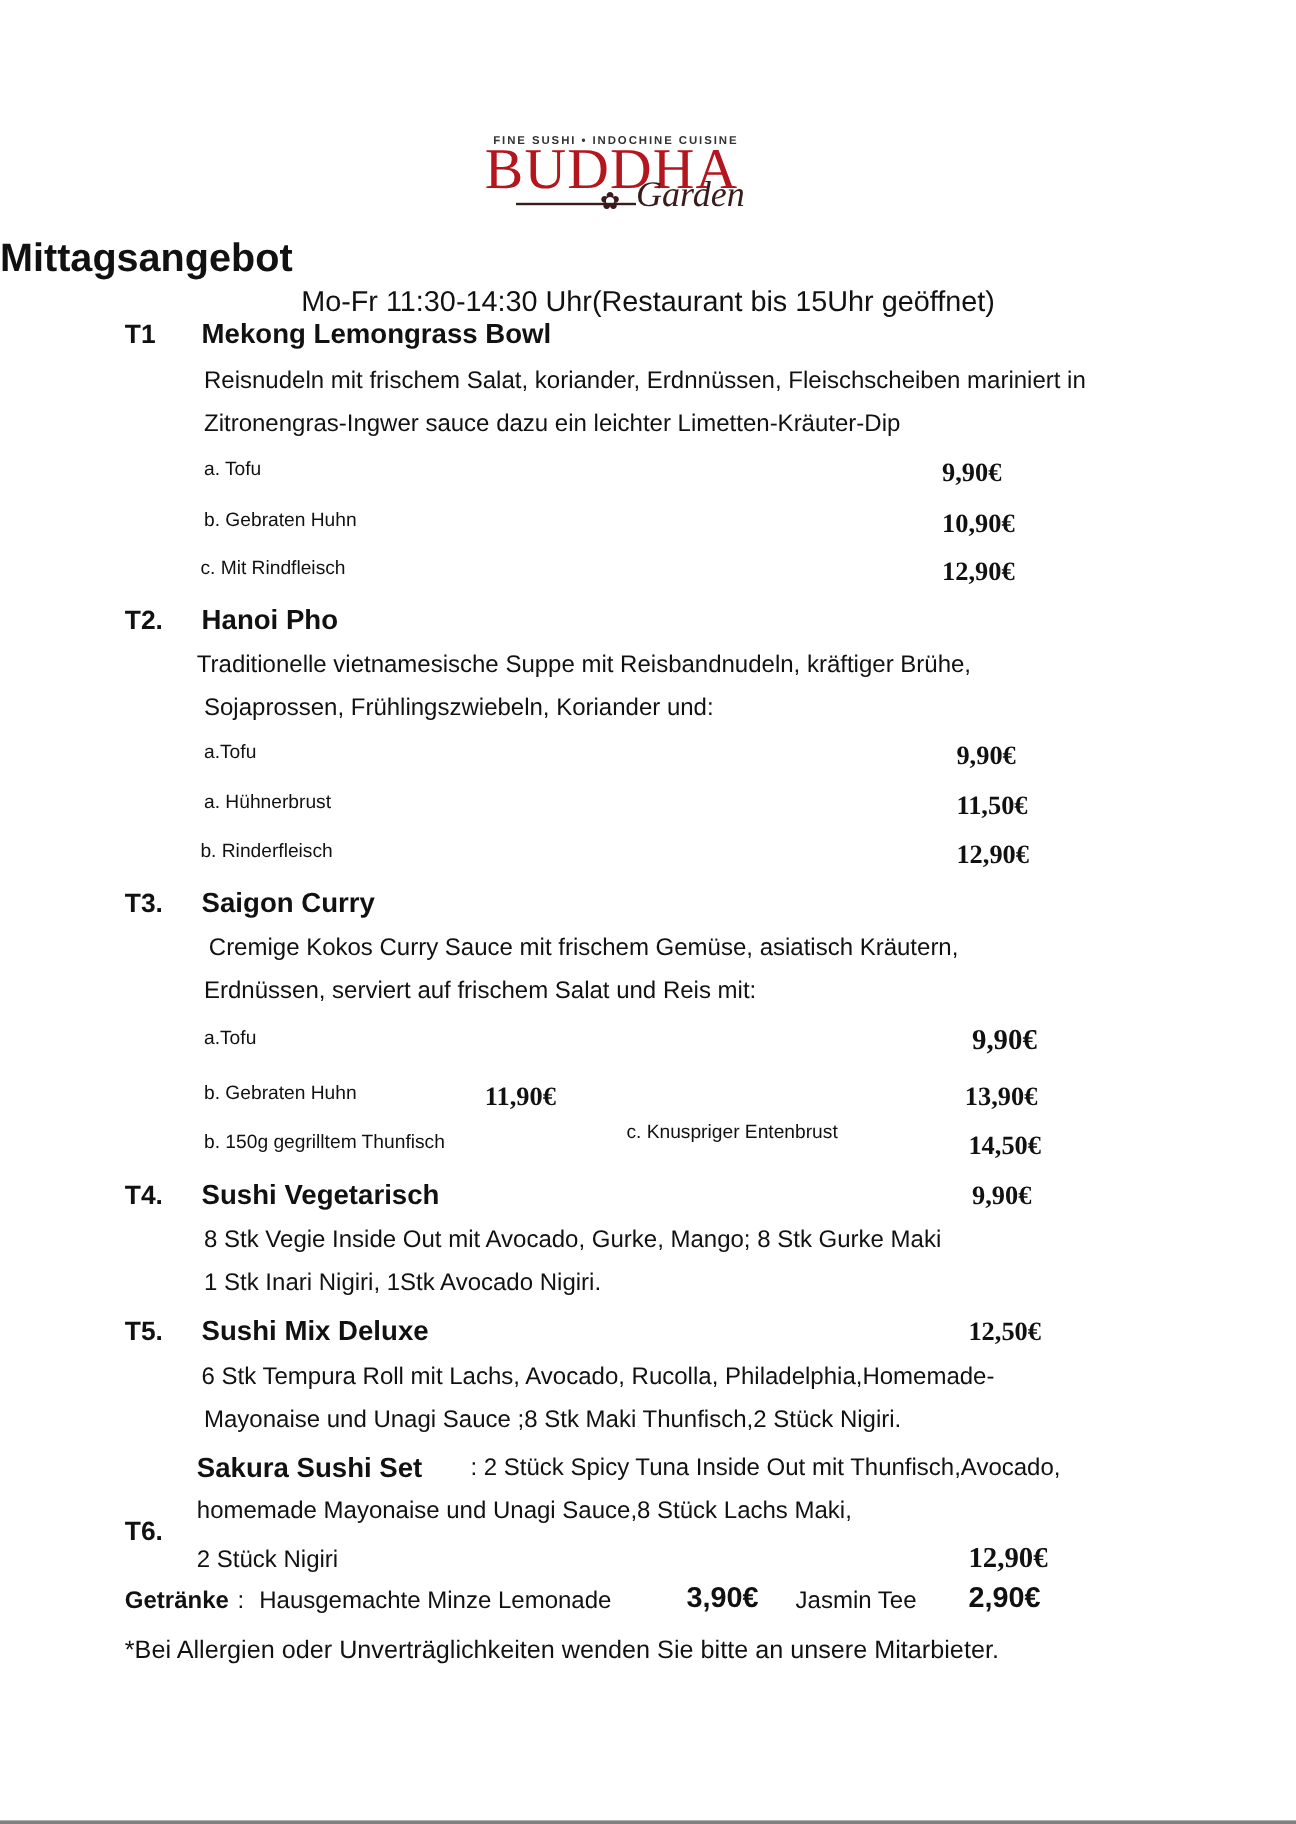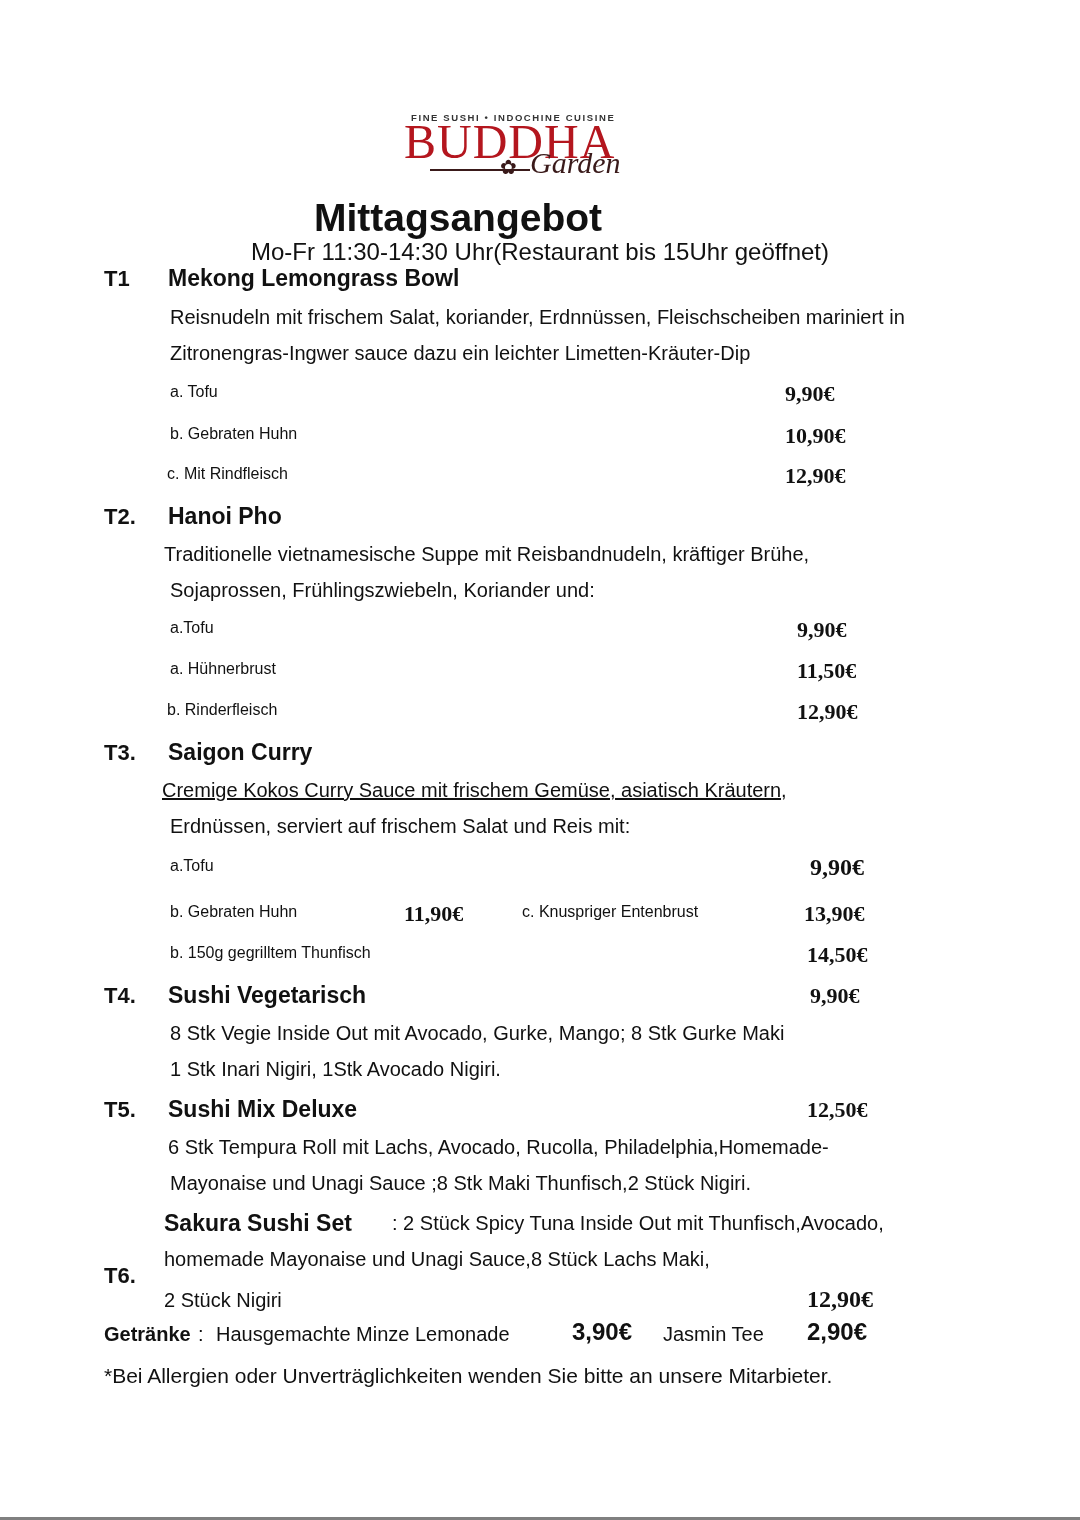--- a/index.html
+++ b/index.html
@@ -4,21 +4,21 @@
 <style>
   html, body { margin:0; padding:0; }
   body { width:1080px; height:1520px; background:#ffffff; position:relative; overflow:hidden;
          font-family:"Liberation Sans", sans-serif; color:#111; }
   .abs { position:absolute; white-space:nowrap; }
   .logo-tag { left:411px; top:112px; font-size:9.5px; letter-spacing:1.6px; color:#333; font-weight:bold; }
   .logo-main { left:404px; top:118px; font-family:"Liberation Serif", serif; font-size:48px; color:#b4161e; letter-spacing:1px; line-height:48px; }
   .logo-sub { left:530px; top:148px; font-family:"Liberation Serif", serif; font-style:italic; font-size:30px; color:#3a1a1a; line-height:30px; }
   .logo-line { left:430px; top:169px; width:100px; height:2px; background:#3a1a1a; }
   .logo-flower { left:500px; top:155px; font-size:20px; color:#3a1a1a; }
-  .title { left:0; width:916px; text-align:center; top:196px; font-size:39px; font-weight:bold; }
+  .title { left:0; width:916px; top:196px; font-size:33px; font-weight:bold; }
   .subtitle { left:0; width:1080px; text-align:center; top:238px; font-size:24px; }
   .code { font-size:22px; font-weight:bold; }
   .name { font-size:23px; font-weight:bold; }
   .desc { font-size:20px; }
   .opt { font-size:16px; }
   .price { font-size:22px; font-weight:bold;font-family:Liberation Serif, serif; }
   .bottomline { left:0; top:1517px; width:1080px; height:3px; background:#808080; }
 </style>
 </head>
 <body>
@@ -54,27 +54,27 @@
   <div class="abs price" style="left:797px;top:617px;">9,90€</div>
   <div class="abs opt" style="left:170px;top:660px;">a. Hühnerbrust</div>
   <div class="abs price" style="left:797px;top:658px;">11,50€</div>
   <div class="abs opt" style="left:167px;top:701px;">b. Rinderfleisch</div>
   <div class="abs price" style="left:797px;top:699px;">12,90€</div>
 </div>
 
 <div>
   <div class="abs code" style="left:104px;top:740px;">T3.</div>
   <div class="abs name" style="left:168px;top:739px;">Saigon Curry</div>
-  <div class="abs desc" style="left:162px;top:779px;text-decoration:underline;">Cremige Kokos Curry Sauce mit frischem Gemüse, asiatisch Kräutern,</div>
+  <div class="abs desc" style="left:174px;top:779px;">Cremige Kokos Curry Sauce mit frischem Gemüse, asiatisch Kräutern,</div>
   <div class="abs desc" style="left:170px;top:815px;text-align:right;">Erdnüssen, serviert auf frischem Salat und Reis mit:</div>
   <div class="abs opt" style="left:170px;top:857px;">a.Tofu</div>
   <div class="abs price" style="left:810px;top:854px;font-size:24px;">9,90€</div>
   <div class="abs opt" style="left:170px;top:903px;">b. Gebraten Huhn</div>
   <div class="abs price" style="left:404px;top:901px;">11,90€</div>
-  <div class="abs opt" style="left:522px;top:903px;">c. Knuspriger Entenbrust</div>
+  <div class="abs opt" style="left:522px;top:935px;">c. Knuspriger Entenbrust</div>
   <div class="abs price" style="left:804px;top:901px;">13,90€</div>
   <div class="abs opt" style="left:170px;top:944px;">b. 150g gegrilltem Thunfisch</div>
   <div class="abs price" style="left:807px;top:942px;">14,50€</div>
 </div>
 
 <div>
   <div class="abs code" style="left:104px;top:983px;">T4.</div>
   <div class="abs name" style="left:168px;top:982px;">Sushi Vegetarisch</div>
   <div class="abs price" style="left:810px;top:983px;">9,90€</div>
   <div class="abs desc" style="left:170px;top:1022px;">8 Stk Vegie Inside Out  mit  Avocado, Gurke, Mango; 8 Stk Gurke Maki</div>

